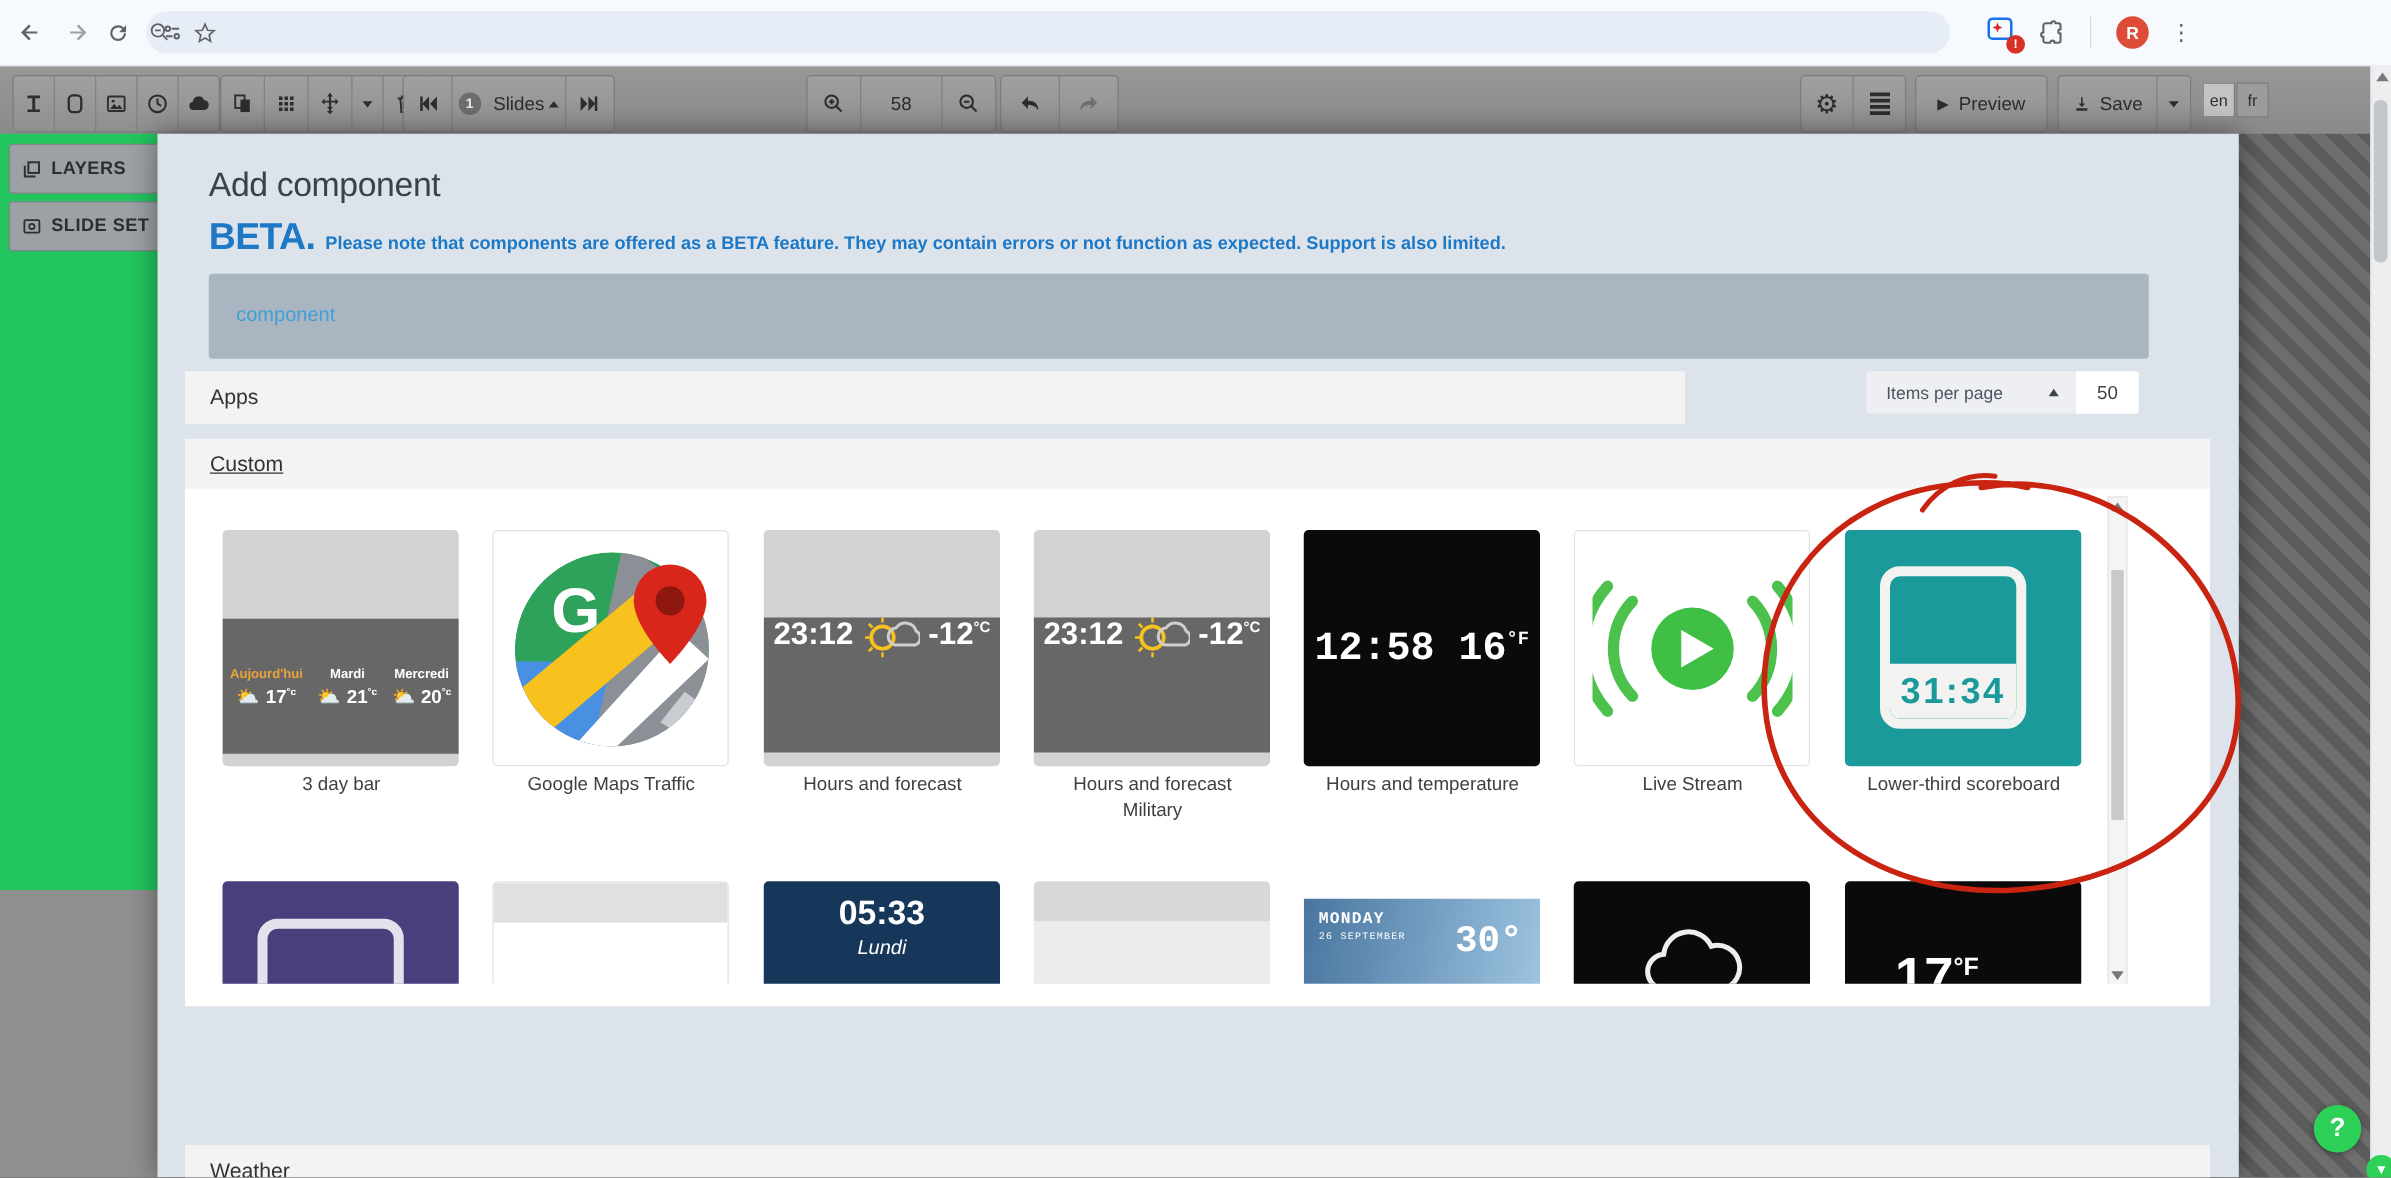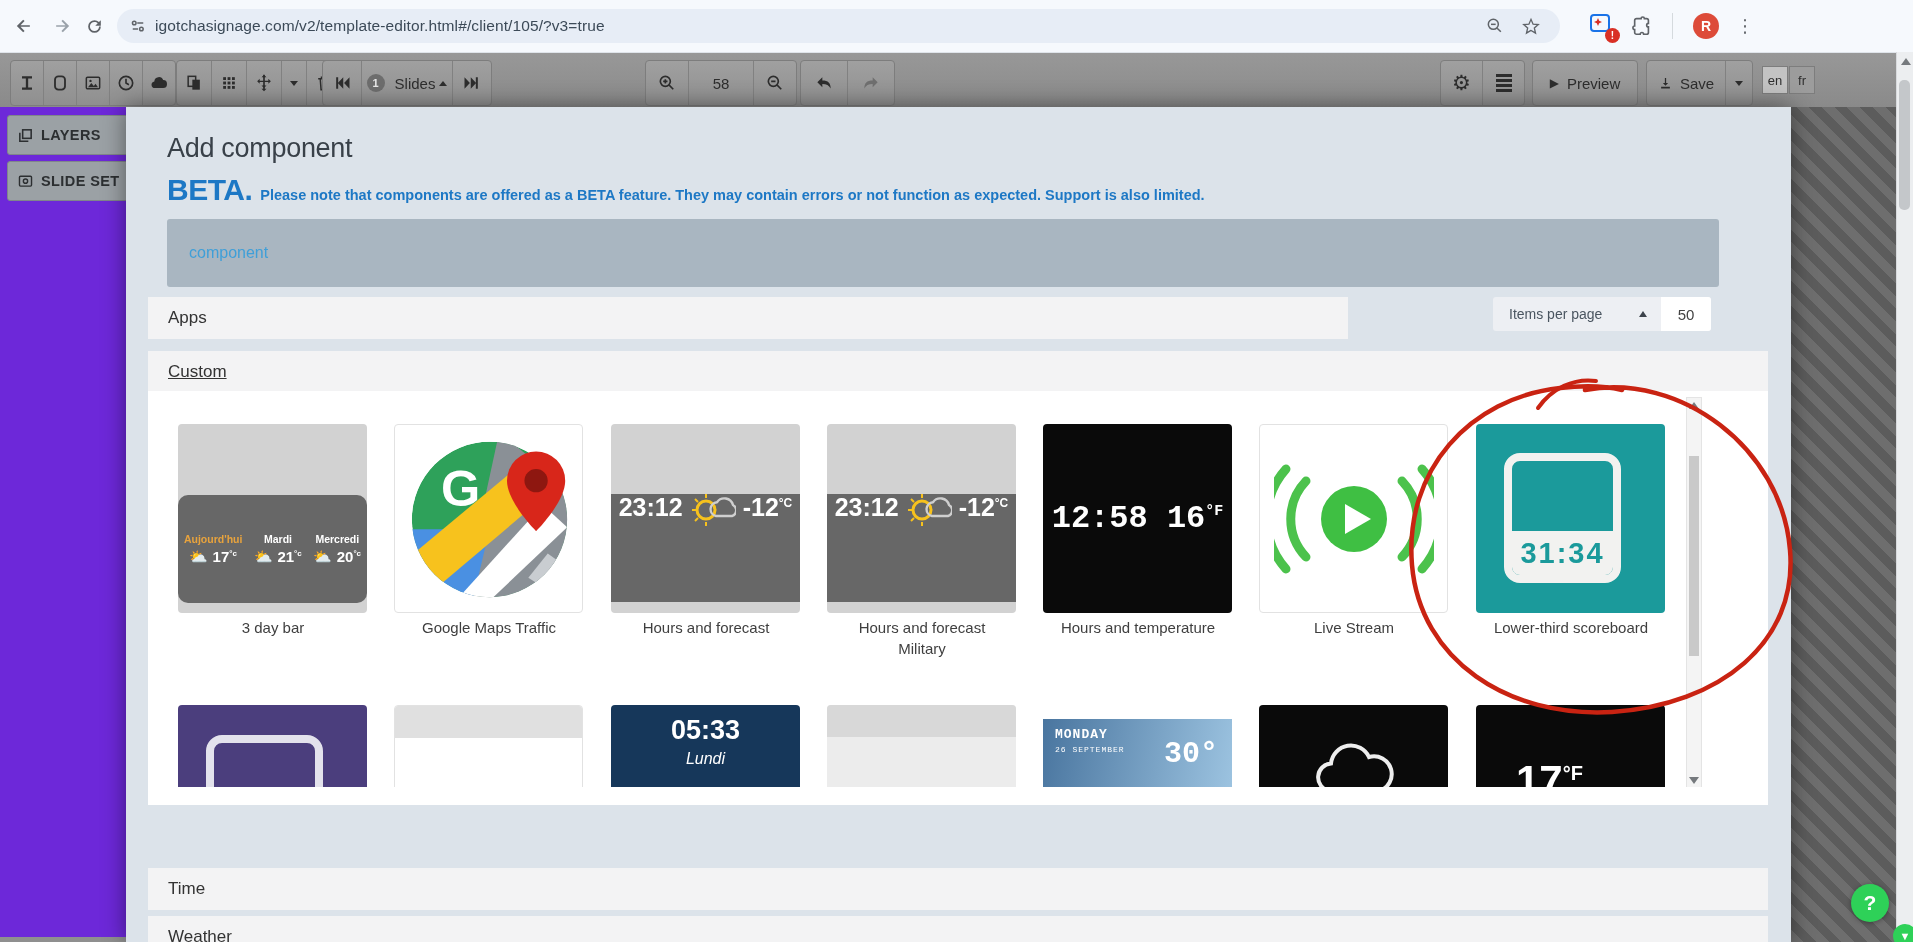--- a/index.html
+++ b/index.html
@@ -31,21 +31,21 @@
   .slides-badge{width:18px;height:18px;border-radius:50%;background:#6d6d6d;color:#e8e8e8;font-size:11px;
                 font-weight:bold;display:flex;align-items:center;justify-content:center;margin-right:6px;}
   .caret-up{width:0;height:0;border-left:4px solid transparent;border-right:4px solid transparent;border-bottom:5px solid #2d2d2d;}
   .caret-dn{width:0;height:0;border-left:4px solid transparent;border-right:4px solid transparent;border-top:5px solid #2d2d2d;}
   .hamb{display:flex;flex-direction:column;gap:2.5px;}
   .hamb i{display:block;width:16px;height:2.6px;background:#2d2d2d;}
   .lang{position:absolute;top:14px;height:26px;width:24px;border:1px solid #7d7d7d;display:flex;align-items:center;
         justify-content:center;font-size:13px;color:#2f2f2f;}
 
   
-  .sidebar{left:0;top:107px;width:127px;height:830px;background:#6d28d9;overflow:hidden;z-index:6;}
+  .sidebar{left:0;top:107px;width:127px;height:605px;background:#22c55e;overflow:hidden;z-index:6;}
   .sbtn{position:absolute;left:7px;width:170px;height:38px;background:#9ba1a5;border:1px solid #80868a;
         border-radius:3px;display:flex;align-items:center;gap:7px;padding-left:9px;
         color:#2c2f31;font-size:14.5px;letter-spacing:.4px;font-weight:bold;}
 
   
   .hatch{left:1791px;top:107px;width:105px;height:835px;
          background:repeating-linear-gradient(45deg,#6e6e6e 0 9px,#5c5c5c 9px 18px);z-index:6;}
   .pagebar{left:1896px;top:52px;width:17px;height:890px;background:#eceef0;z-index:41;border-left:1px solid #d8dadd;}
   .tri-up{width:0;height:0;border-left:5px solid transparent;border-right:5px solid transparent;border-bottom:7px solid #75797d;}
   .tri-dn{width:0;height:0;border-left:5px solid transparent;border-right:5px solid transparent;border-top:7px solid #75797d;}
@@ -139,21 +139,20 @@
     </div>
     <div class="abs urlbar">
       <div class="abs pill-ic" style="left:10px;top:6px;">
         <svg width="18" height="18" viewBox="0 0 24 24" stroke="#5f6368" stroke-width="2" fill="none">
           <circle cx="7" cy="8" r="2.4"></circle>
             <line x1="11" y1="8" x2="19" y2="8"></line>
           <line x1="5" y1="16" x2="12" y2="16"></line>
             <circle cx="16.5" cy="16" r="2.4"></circle>
         </svg>
       </div>
-      <span class="url-text">igotchasignage.com/v2/template-editor.html#/client/105/?v3=true</span>
       <span class="pill-ic">
         <svg width="20" height="20" viewBox="0 0 24 24" stroke="#5f6368" stroke-width="1.8" fill="none">
           <circle cx="10" cy="10" r="6"></circle>
             <line x1="14.6" y1="14.6" x2="19" y2="19"></line>
             <line x1="7.2" y1="10" x2="12.8" y2="10"></line>
         </svg>
       </span>
       <span class="pill-ic" style="margin-right:18px;">
         <svg width="20" height="20" viewBox="0 0 24 24" stroke="#5f6368" stroke-width="1.6" fill="none">
           <path d="M12 17.3l-5.4 3.2 1.4-6.1-4.7-4.1 6.2-.5L12 4l2.5 5.8 6.2.5-4.7 4.1 1.4 6.1z"></path>
@@ -373,21 +372,21 @@
     </div>
 
     <div class="rowhdr" style="top:244px;width:1620px;">
       <span style="text-decoration:underline;">Custom</span>
     </div>
 
     <div class="abs list">
       <div class="abs viewport">
 
         <div class="card r1 c0 gray-card">
-          <div class="darkband" style="top:71px;height:108px;border-radius:10px;">
+          <div class="darkband" style="top:71px;height:108px;">
             <div class="wx-cols">
               <div class="wx-col"><div class="wx-day today">Aujourd'hui</div>
                 <span style="color:#ddd;font-size:15px;">⛅</span>
                 <span class="wx-temp"><span>17</span><span class="wx-sup">°c</span></span></div>
               <div class="wx-col"><div class="wx-day">Mardi</div>
                 <span style="color:#ddd;font-size:15px;">⛅</span>
                 <span class="wx-temp"><span>21</span><span class="wx-sup">°c</span></span></div>
               <div class="wx-col"><div class="wx-day">Mercredi</div>
                 <span style="color:#ddd;font-size:15px;">⛅</span>
                 <span class="wx-temp"><span>20</span><span class="wx-sup">°c</span></span></div>
@@ -521,23 +520,20 @@
         </div>
 
         <div class="abs lscroll">
           <div style="margin:4px auto 0;" class="tri-up"></div>
           <div class="lthumb"></div>
           <div style="position:absolute;bottom:4px;left:2px;" class="tri-dn"></div>
         </div>
       </div>
     </div>
 
-    <div class="rowhdr" style="top:761px;width:1620px;">
-      <span>Time</span>
-    </div>
     <div class="rowhdr" style="top:809px;width:1620px;height:42px;">
       <span>Weather</span>
     </div>
   </div>
 
   <svg class="abs redpen" viewBox="0 0 440 370">
     <path d="M195 30 C 290 12, 392 88, 400 190 C 408 282, 330 345, 222 352 C 118 358, 30 300, 22 205 C 14 110, 80 38, 170 28 C 186 26, 208 24, 232 30" fill="none" stroke="#c92312" stroke-width="4.5" stroke-linecap="round" stroke-linejoin="round"></path>
     <path d="M148 48 C 162 28, 184 18, 206 21" fill="none" stroke="#c92312" stroke-width="4" stroke-linecap="round"></path>
   </svg>
 

